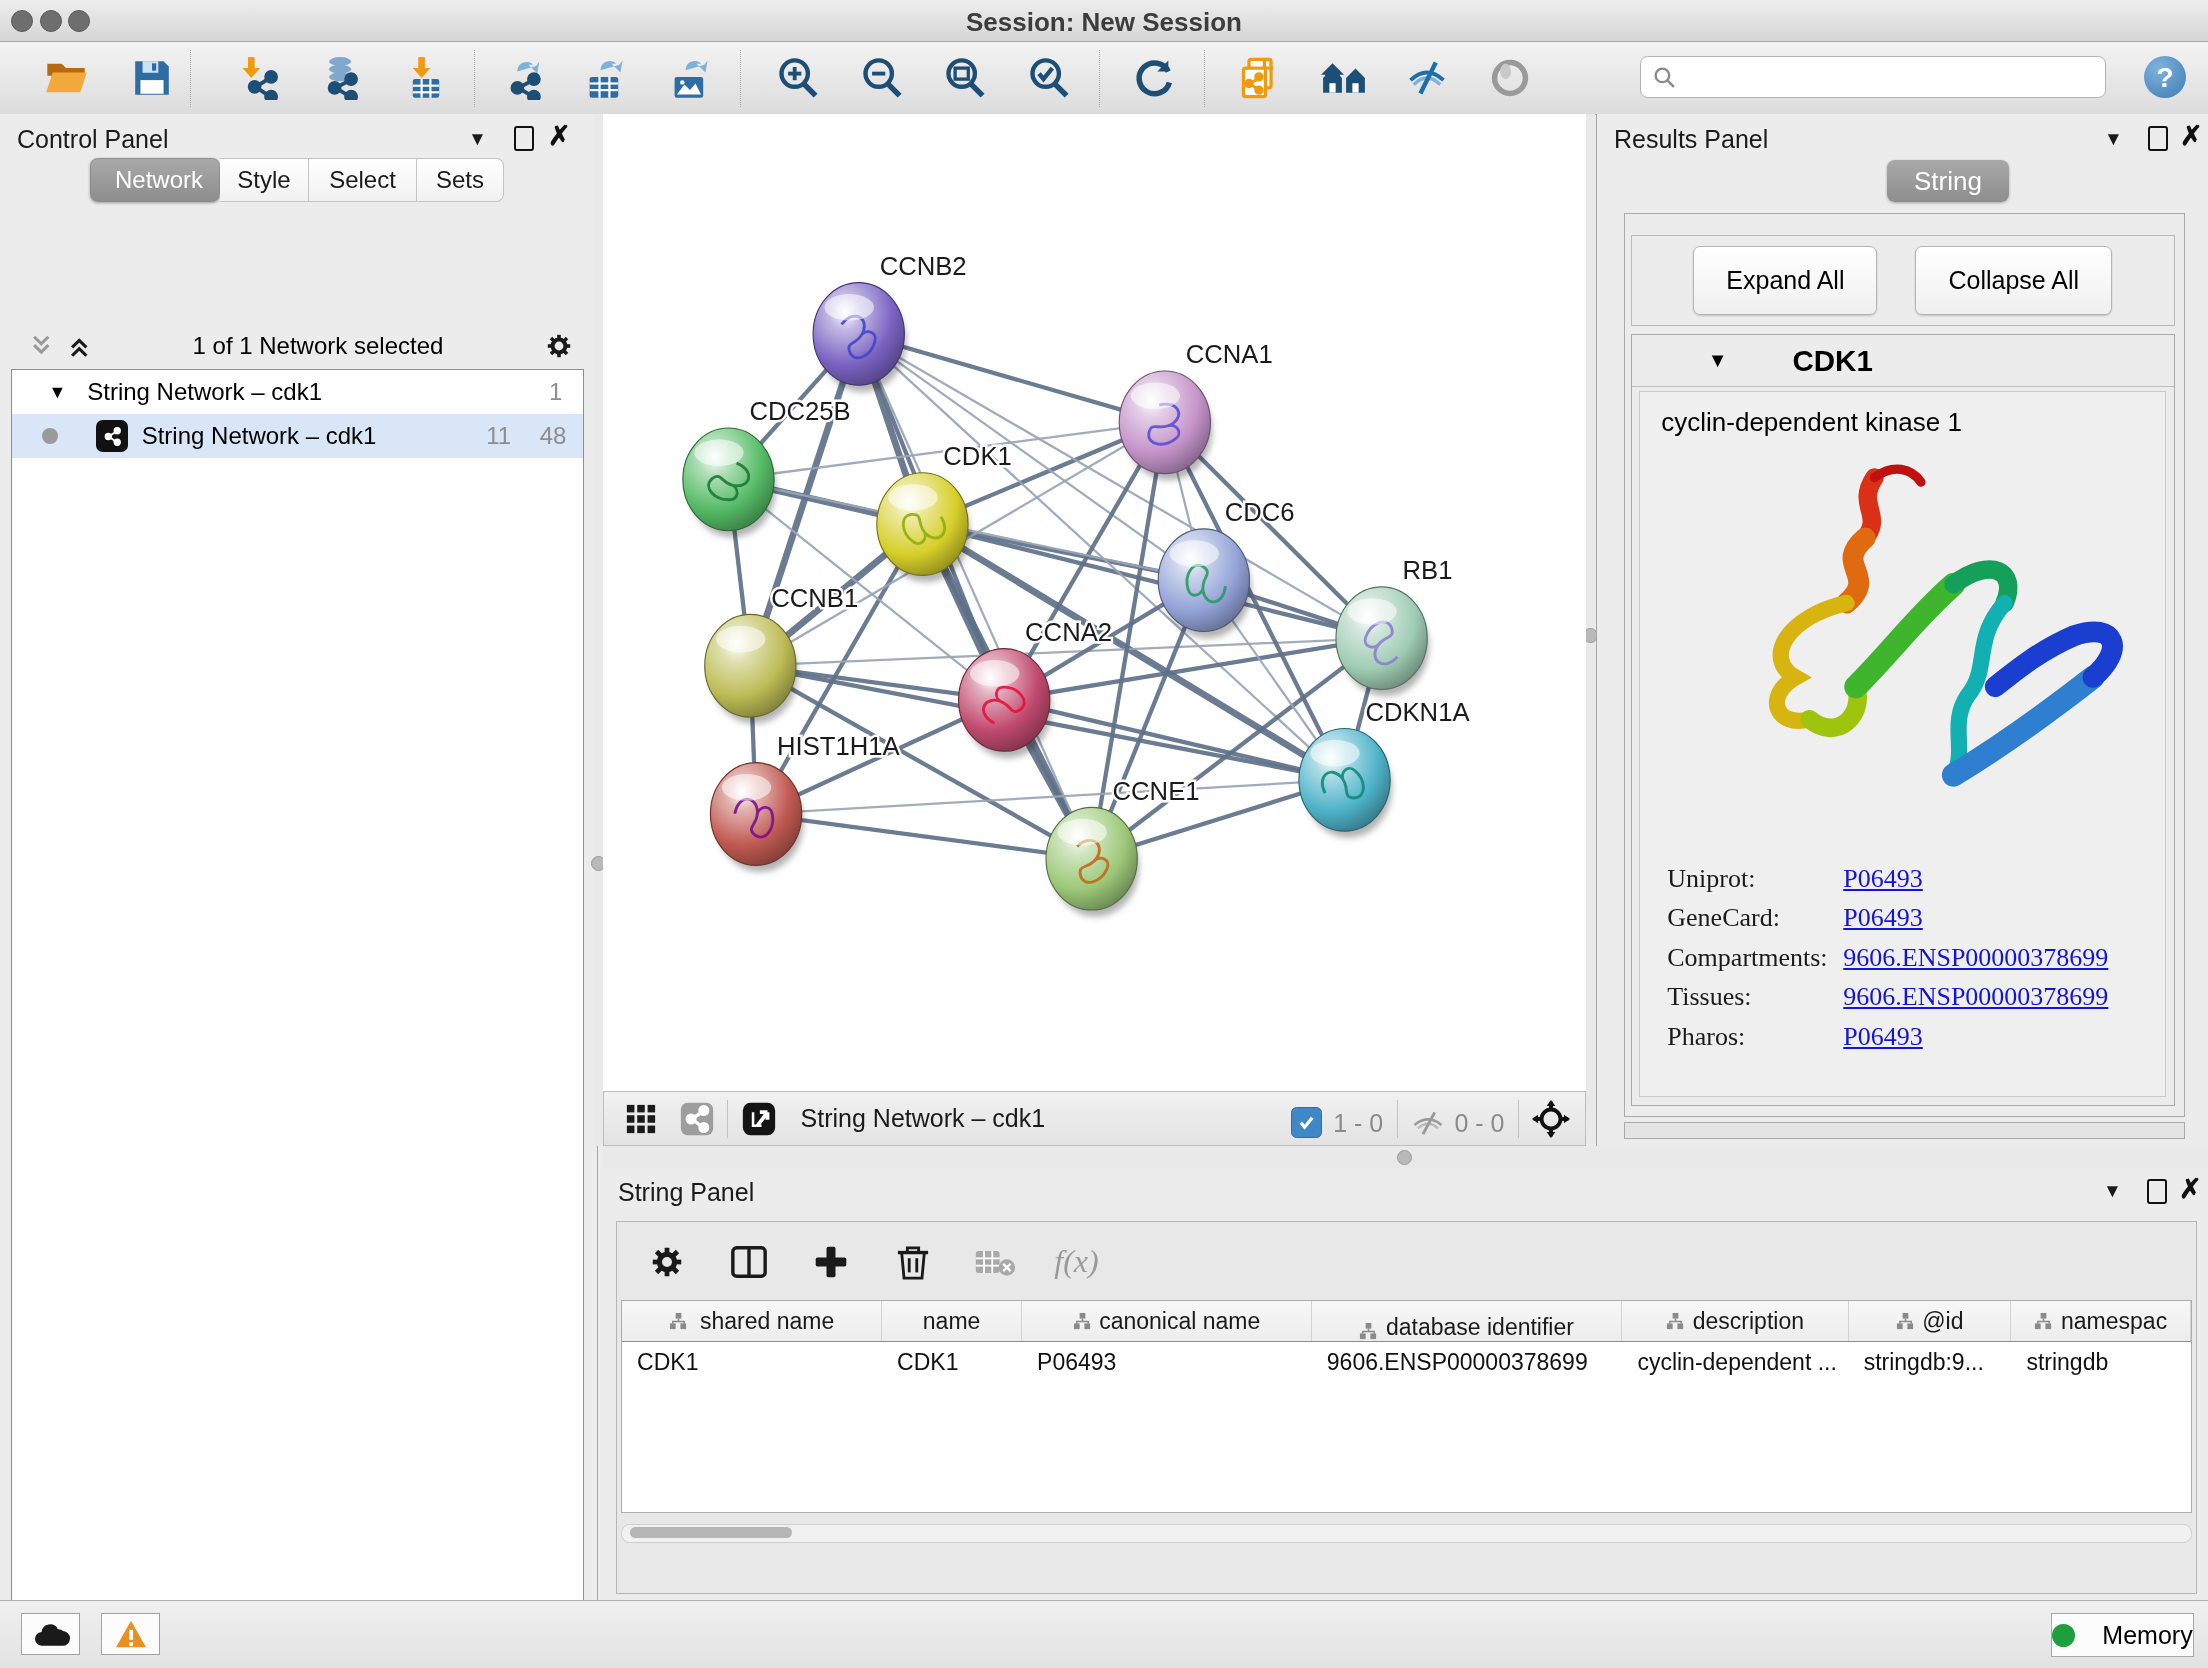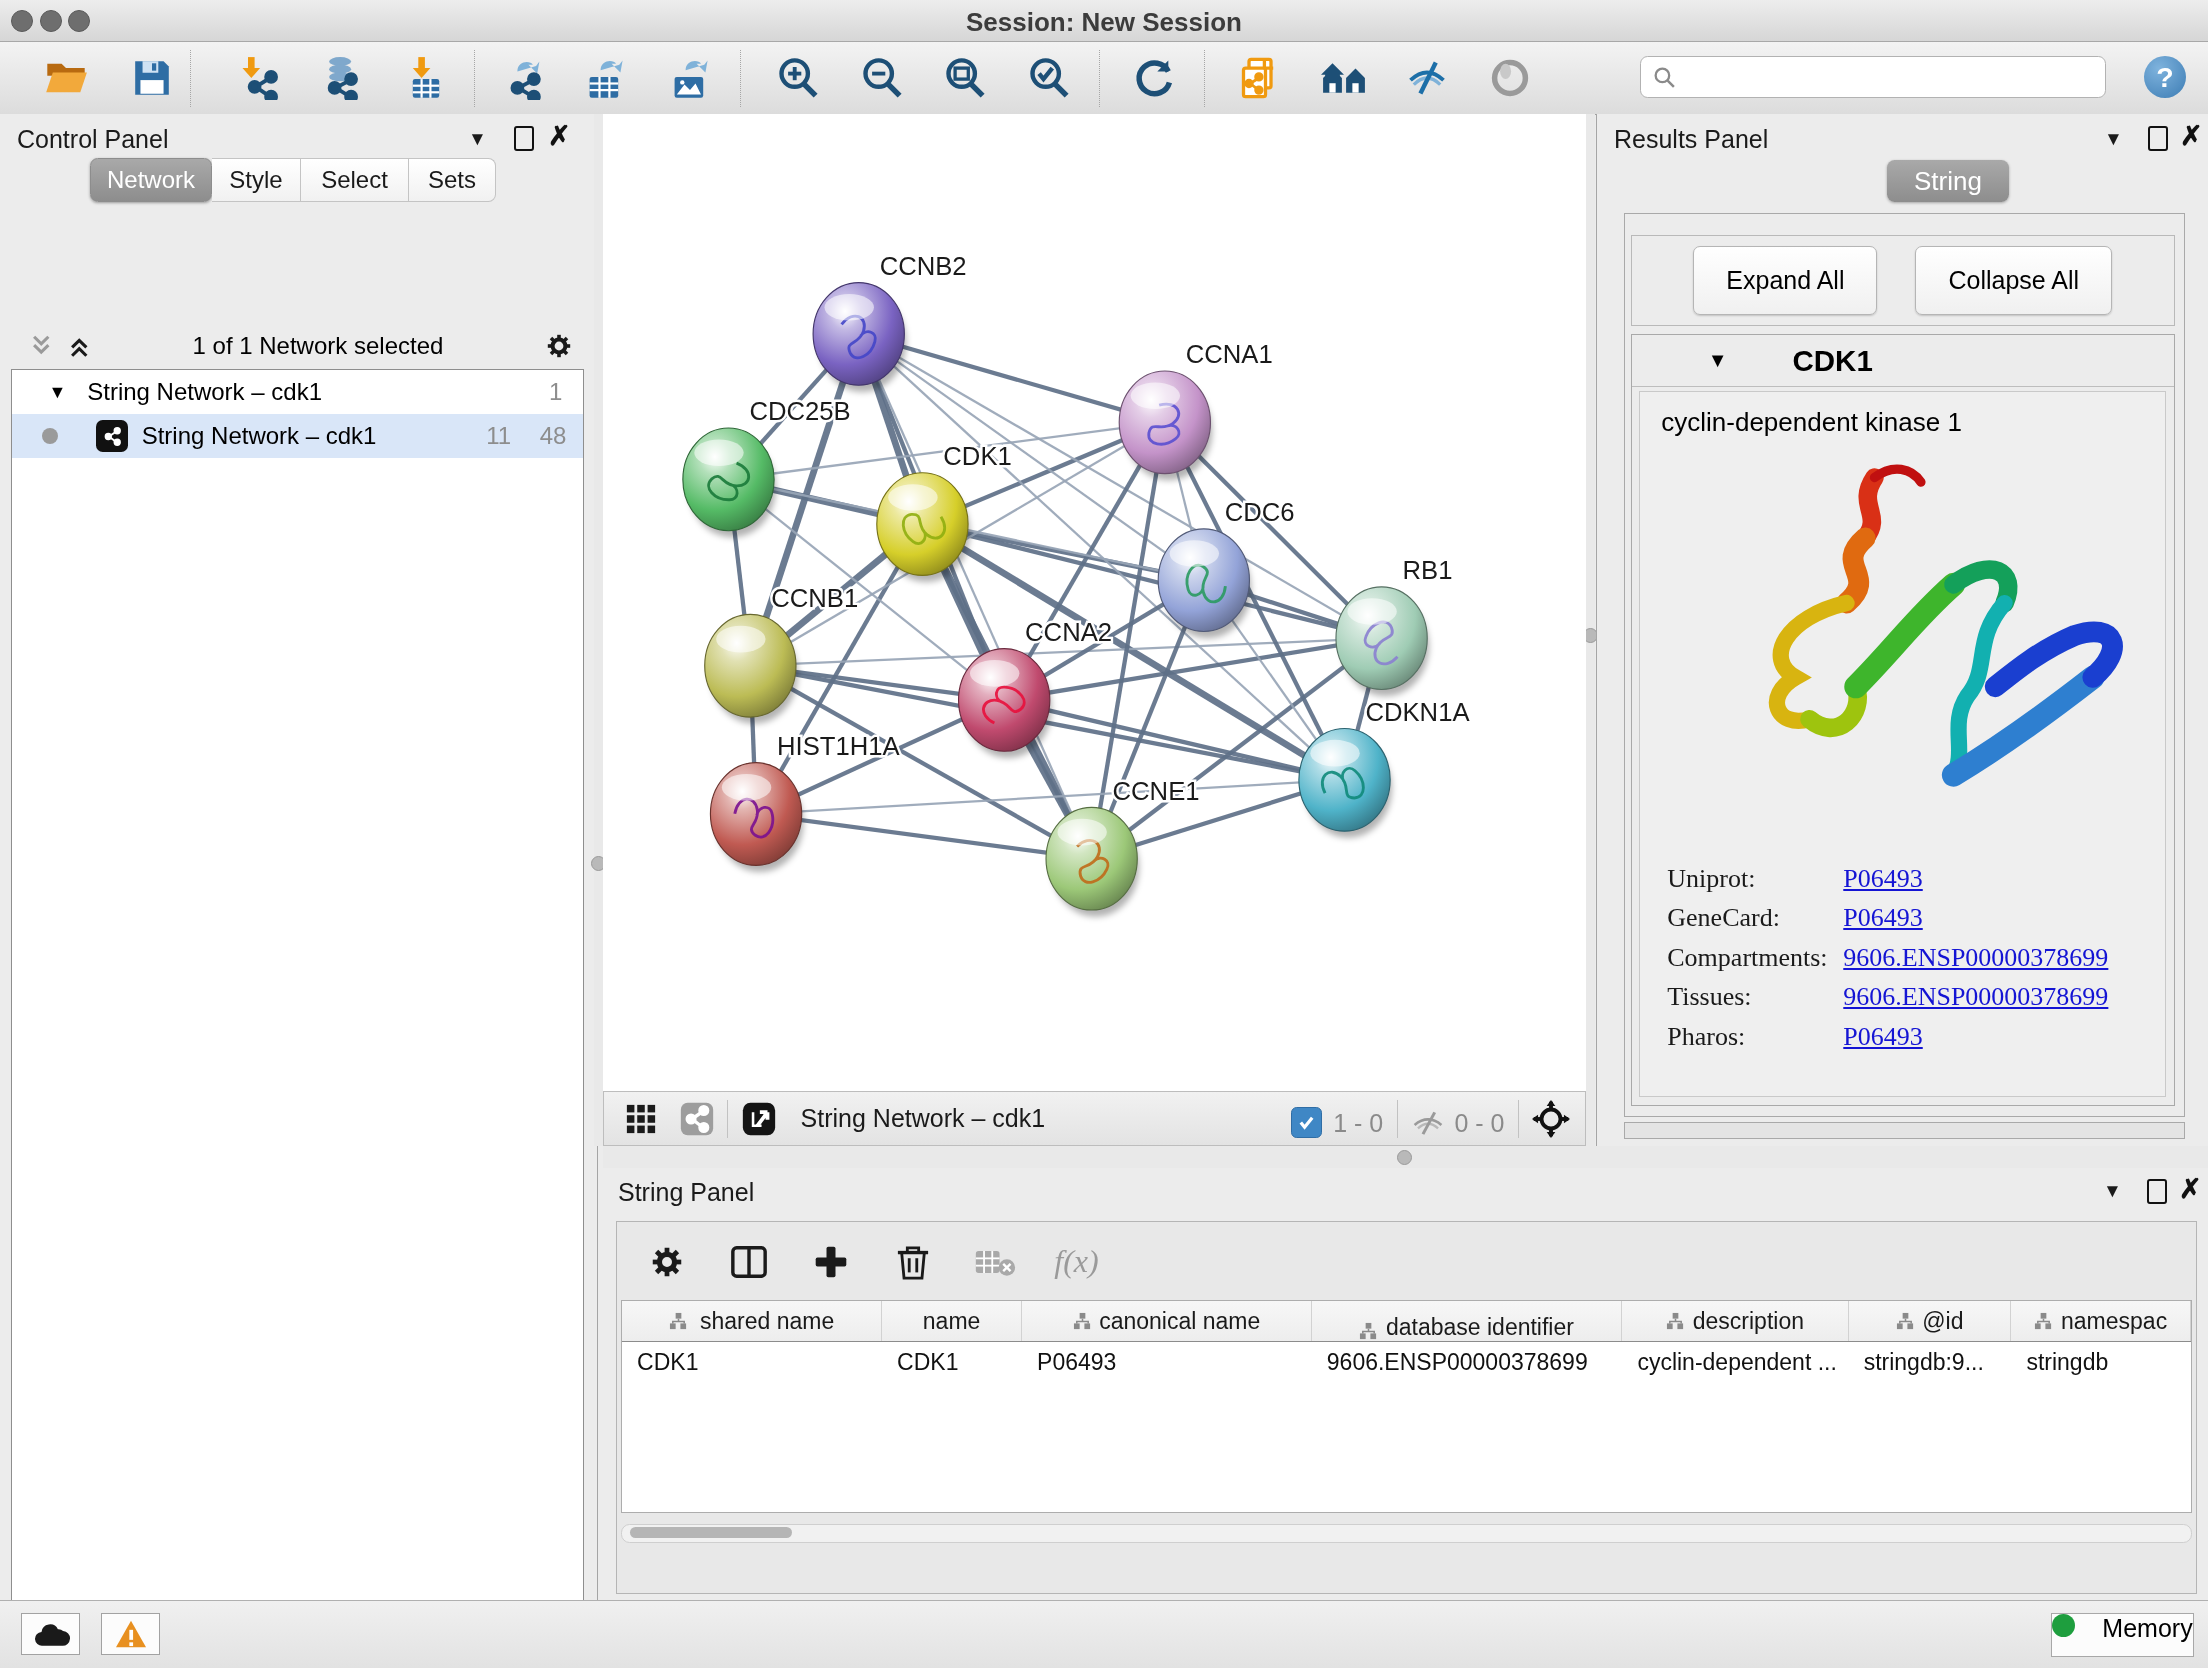--- a/index.html
+++ b/index.html
@@ -65,21 +65,21 @@
   #grid-head{display:flex;background:linear-gradient(#f7f7f7,#ededed);border-bottom:1.9px solid #8c8c8c;height:40px;}
   .th{display:flex;align-items:center;justify-content:center;gap:7.6px;font-size:23px;color:#1a1a1a;border-right:1px solid #d2d2d2;box-sizing:border-box;cursor:pointer;}
   #grid-row{display:flex;height:40px;align-items:center;}
   .td{font-size:23px;color:#111;padding-left:15px;box-sizing:border-box;cursor:default;}
   #hscroll{left:3.8px;top:302px;width:1569px;height:17px;background:#f1f1f1;border:1px solid #cfcfcf;border-radius:8.6px;}
   #hthumb{left:7.6px;top:1.9px;width:162px;height:11.4px;background:#b5b5b5;border-radius:6.7px;cursor:pointer;}
   #table-tabs{left:519px;top:382px;}
   
   #statusbar{left:0;top:1600px;width:2208px;height:68px;background:linear-gradient(#f0f0f0,#e2e2e2);border-top:1px solid #b0b0b0;}
   .sbtn{width:59px;height:42px;top:12.4px;background:#fcfcfc;border:1.9px solid #a2a2a2;display:flex;align-items:center;justify-content:center;cursor:pointer;box-sizing:border-box;}
-  #memory-btn{left:2051px;top:12.4px;width:143px;height:44px;background:#fcfcfc;border:1.9px solid #a8a8a8;display:flex;justify-content:center;gap:27px;font-size:25px;cursor:pointer;box-sizing:border-box;}
+  #memory-btn{left:2051px;top:12.4px;width:143px;height:44px;background:#fcfcfc;border:1.9px solid #a8a8a8;display:flex;align-items:center;justify-content:center;gap:27px;font-size:25px;cursor:pointer;box-sizing:border-box;}
   #mem-dot{width:23px;height:23px;border-radius:50%;background:#1e9e3e;}
   svg{display:block;}
   text{font-family:"Liberation Sans",sans-serif;}
 </style>
 </head>
 <body>
 
 <div id="app">
 
   <div id="titlebar" class="abs">
@@ -281,21 +281,21 @@
       </div>
   </div>
 
   <div id="control-panel" class="abs">
     <span class="panel-title abs" style="left:17px;top:11.4px">Control Panel</span>
     <span class="caret abs" style="left:468px;top:14.3px">▼</span>
     <span class="maxbox abs" style="left:514px;top:12.4px"></span>
     <span class="closex abs" style="left:548px;top:12.4px">✗</span>
 
     <div class="seg-tabs abs" style="left:90px;top:44px" id="ctl-tabs">
-        <span class="seg-tab active" style="width: 120px;">Network</span>
+        <span class="seg-tab active" style="width: 120px; padding-left: 8px;">Network</span>
         <span class="seg-tab" style="width: 88px;">Style</span>
         <span class="seg-tab" style="width: 107px;">Select</span>
         <span class="seg-tab" style="width: 86px;">Sets</span>
       </div>
 
     <div id="net-sel-row" class="abs">
       <svg width="28.5" height="28.5" viewBox="0 0 24 24" style="margin-left:13.3px">
           <g fill="none" stroke="#9a9a9a" stroke-width="2.6">
             <polyline points="6,4 12,10 18,4"></polyline>
             <polyline points="6,11 12,17 18,11"></polyline>

